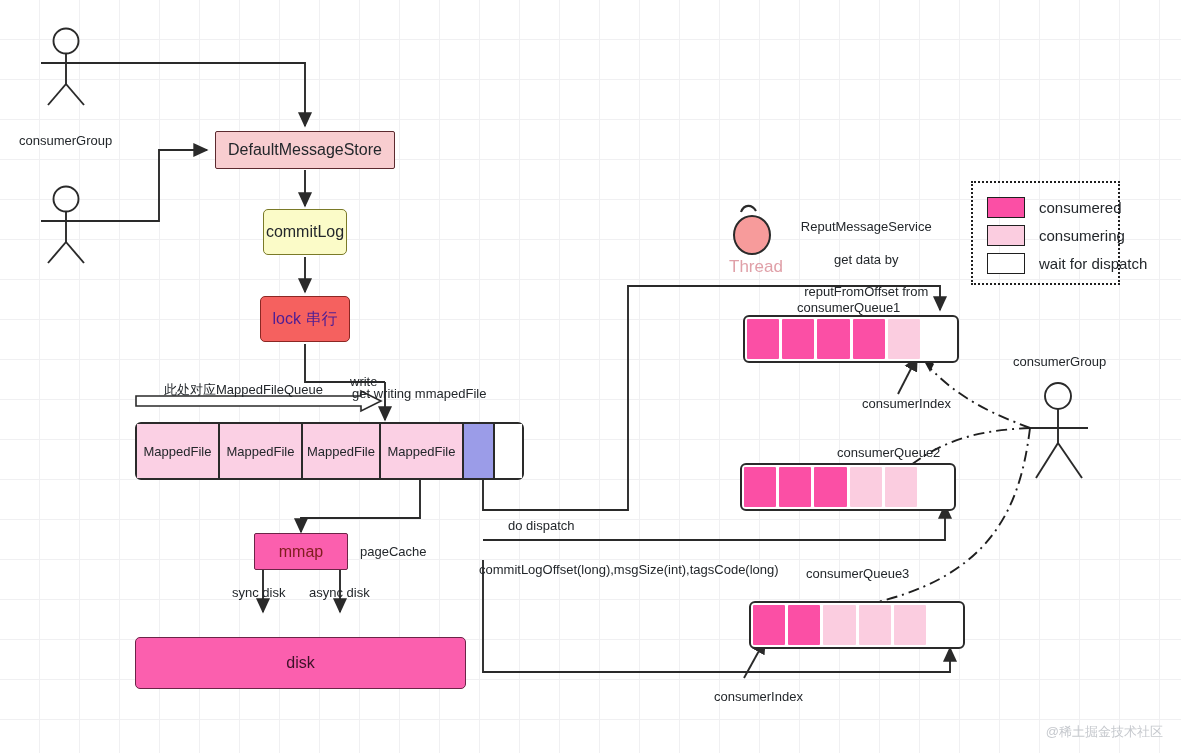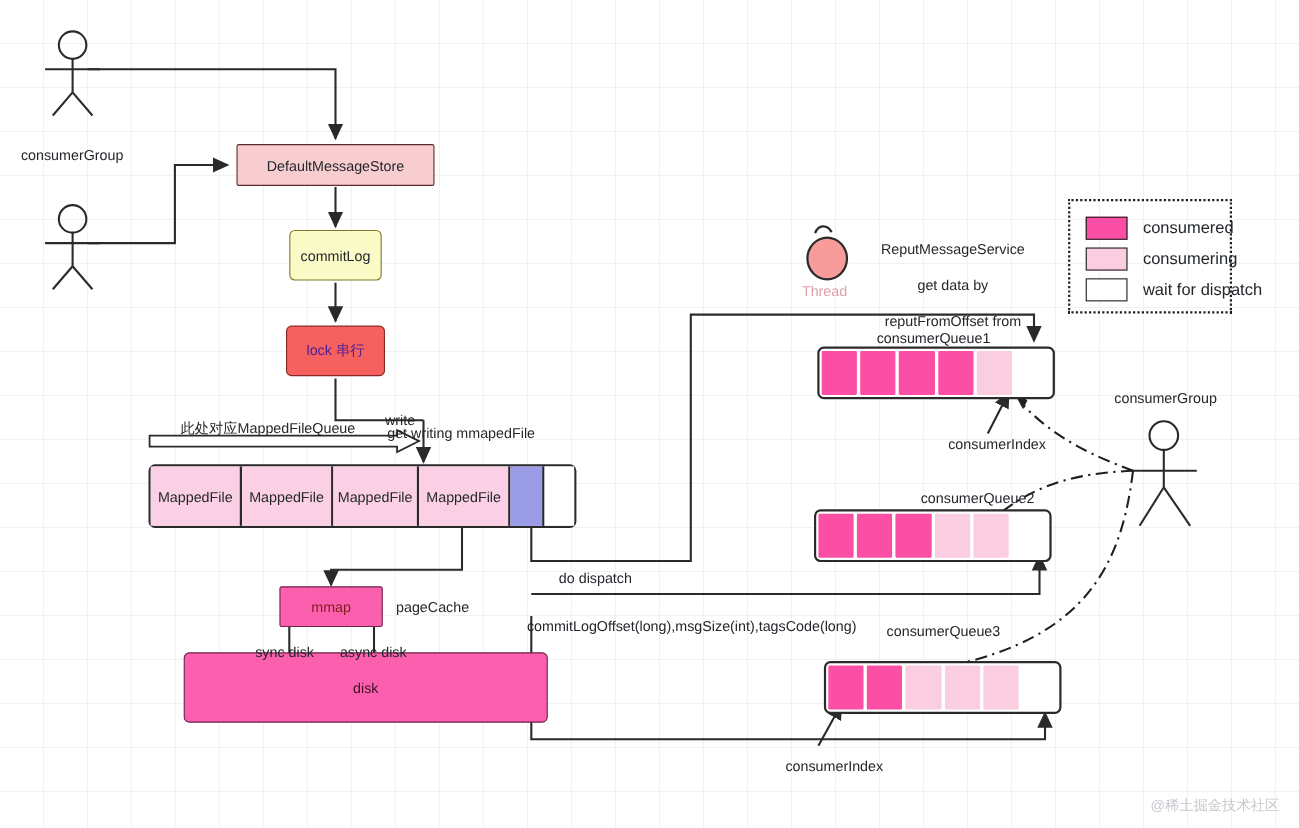--- a/index.html
+++ b/index.html
@@ -27,21 +27,21 @@
     white-space: pre;
     line-height: 1.25;
   }
   .lbl.ctr { text-align: center; }
   .box {
     position: absolute;
     box-sizing: border-box;
     display: flex;
     align-items: center;
     justify-content: center;
-    font-size: 13px;
+    font-size: 16px;
     color: #23272b;
     border: 1.6px solid #4a2430;
     border-radius: 5px;
   }
   .box-store {
     background: #f8cdd0;
     border-color: #5c2a2f;
     border-radius: 2px;
   }
   .box-commitlog {
@@ -145,21 +145,21 @@
     position: absolute;
     width: 38px;
     height: 40px;
     border-radius: 50%;
     background: #f79b9b;
     border: 2.2px solid #2a2a2a;
     box-sizing: border-box;
   }
   .thread-lbl {
     position: absolute;
-    font-size: 13px;
+    font-size: 17px;
     color: #e0a0a8;
   }
 </style>
 </head>
 <body>
 
 <div id="canvas">
 
   <svg class="layer" viewBox="0 0 1181 753">
     <defs>
@@ -242,21 +242,21 @@
   <div class="lbl" style="left:1013px; top:354px;">consumerGroup</div>
 
   <div class="box box-store" style="left:215px; top:131px; width:180px; height:38px;">DefaultMessageStore</div>
 
   <div class="box box-commitlog" style="left:263px; top:209px; width:84px; height:46px;">commitLog</div>
 
   <div class="box box-lock" style="left:260px; top:296px; width:90px; height:46px;">lock 串行</div>
 
   <div class="box box-mmap" style="left:254px; top:533px; width:94px; height:37px;">mmap</div>
 
-  <div class="box box-disk" style="left:135px; top:593px; width:331px; height:64px;margin-left:32px;">disk</div>
+  <div class="box box-disk" style="left:135px; top:637px; width:331px; height:52px;">disk</div>
 
   <div class="lbl" style="left:360px; top:544px;">pageCache</div>
 
   <div class="lbl" style="left:164px; top:382px;">此处对应MappedFileQueue</div>
   <div class="lbl" style="left:350px; top:374px;">write</div>
   <div class="lbl" style="left:352px; top:386px;">get writing mmapedFile</div>
   <div class="lbl" style="left:232px; top:585px;">sync disk</div>
   <div class="lbl" style="left:309px; top:585px;">async disk</div>
   <div class="lbl" style="left:492px; top:518px;margin-left:16px;">do dispatch</div>
   <div class="lbl" style="left:479px; top:562px;">commitLogOffset(long),msgSize(int),tagsCode(long)</div>

